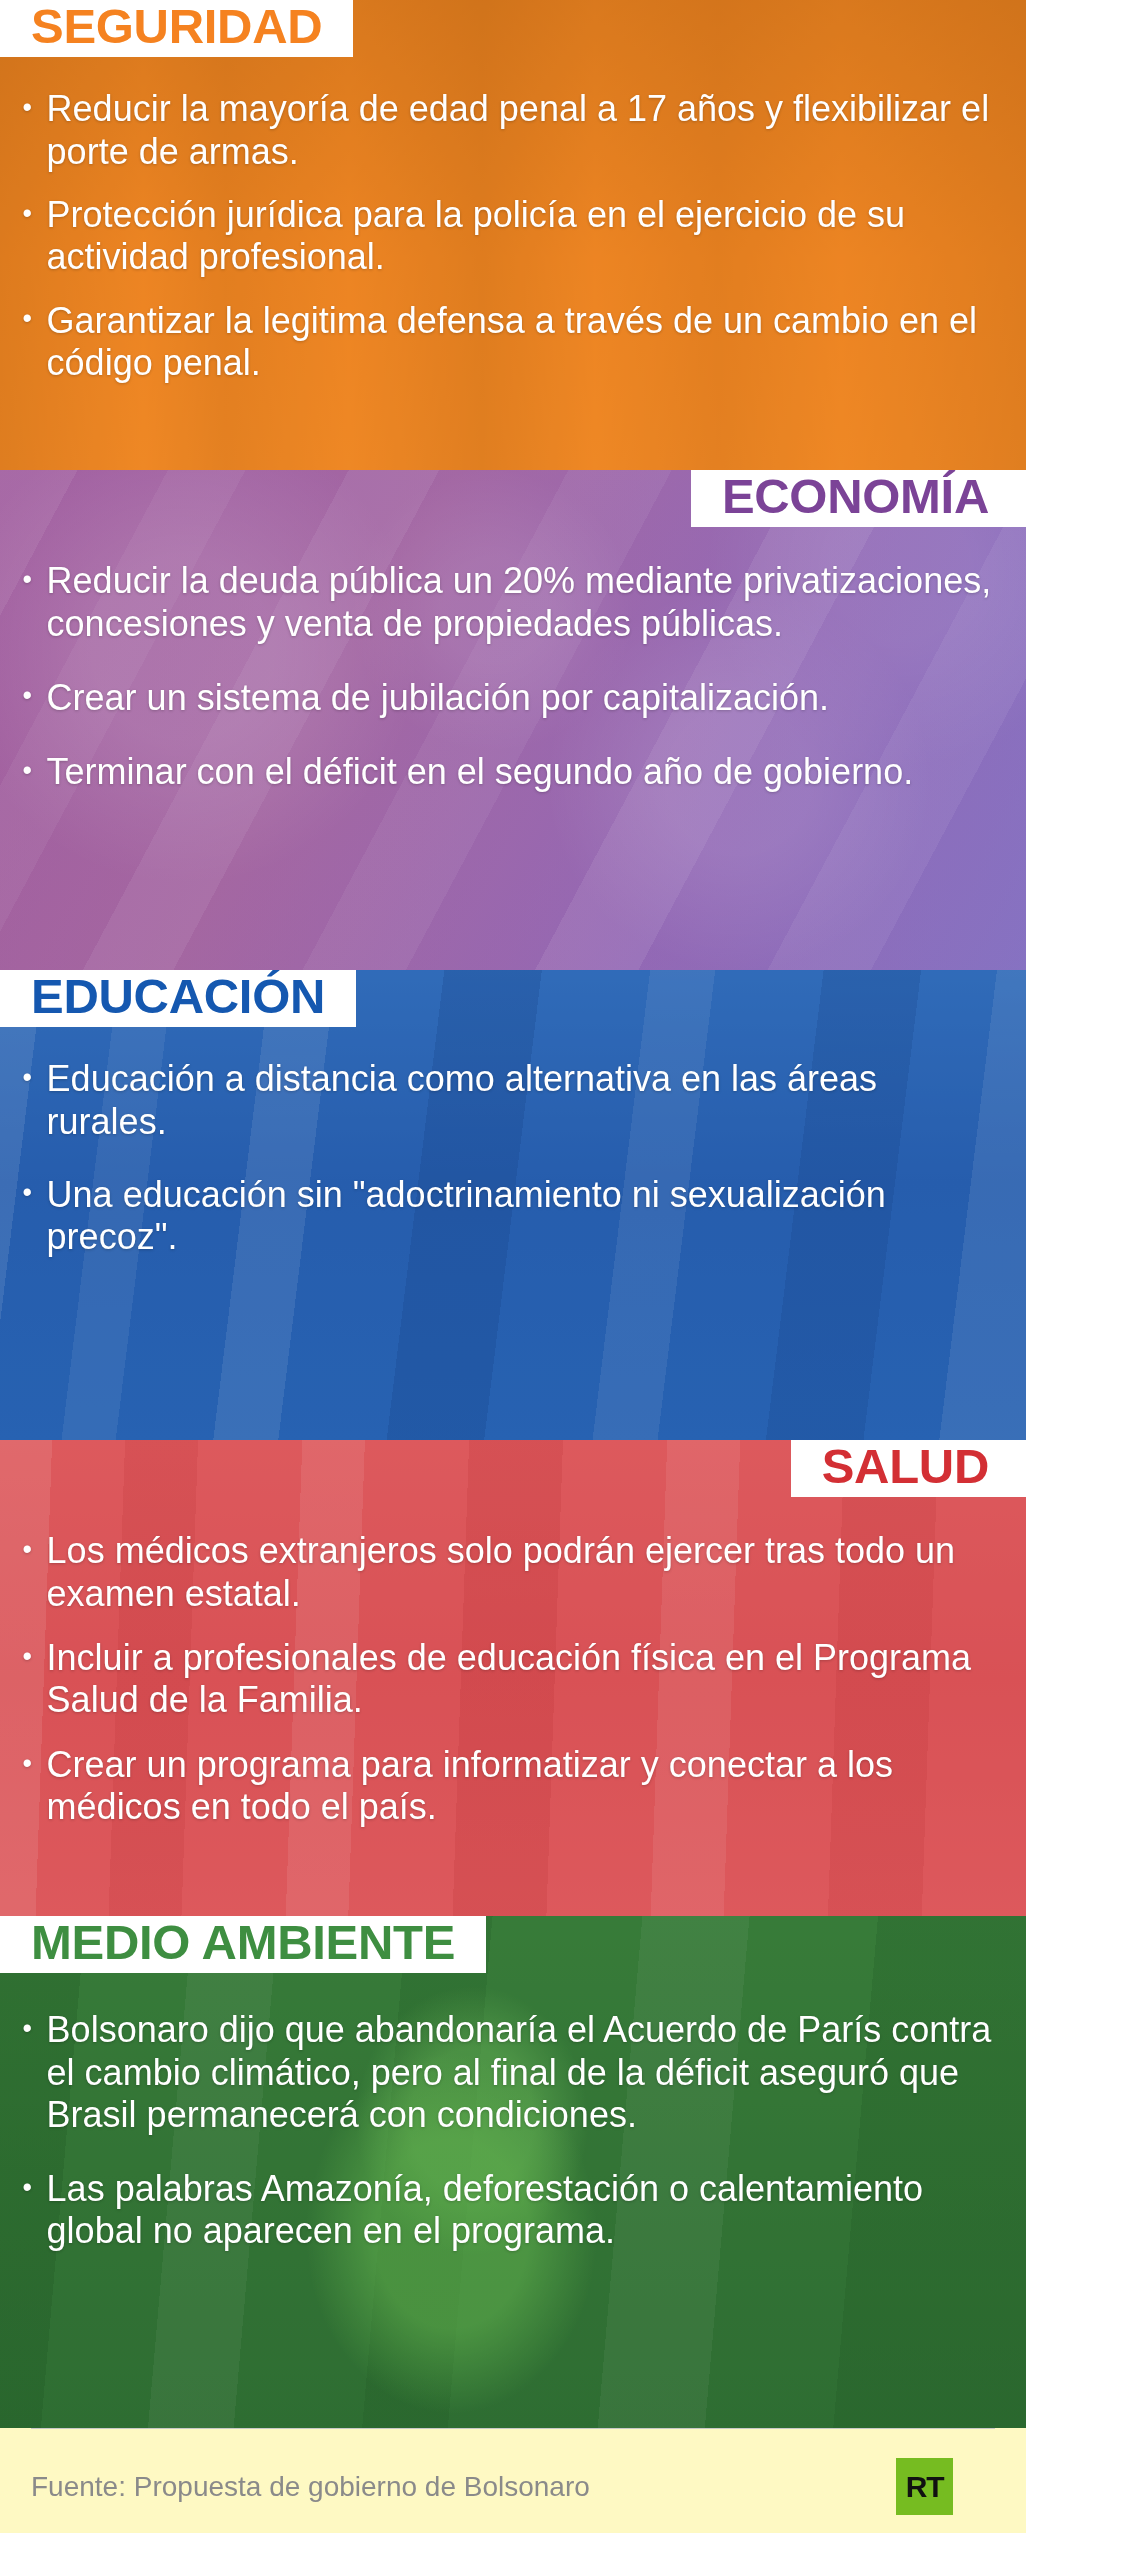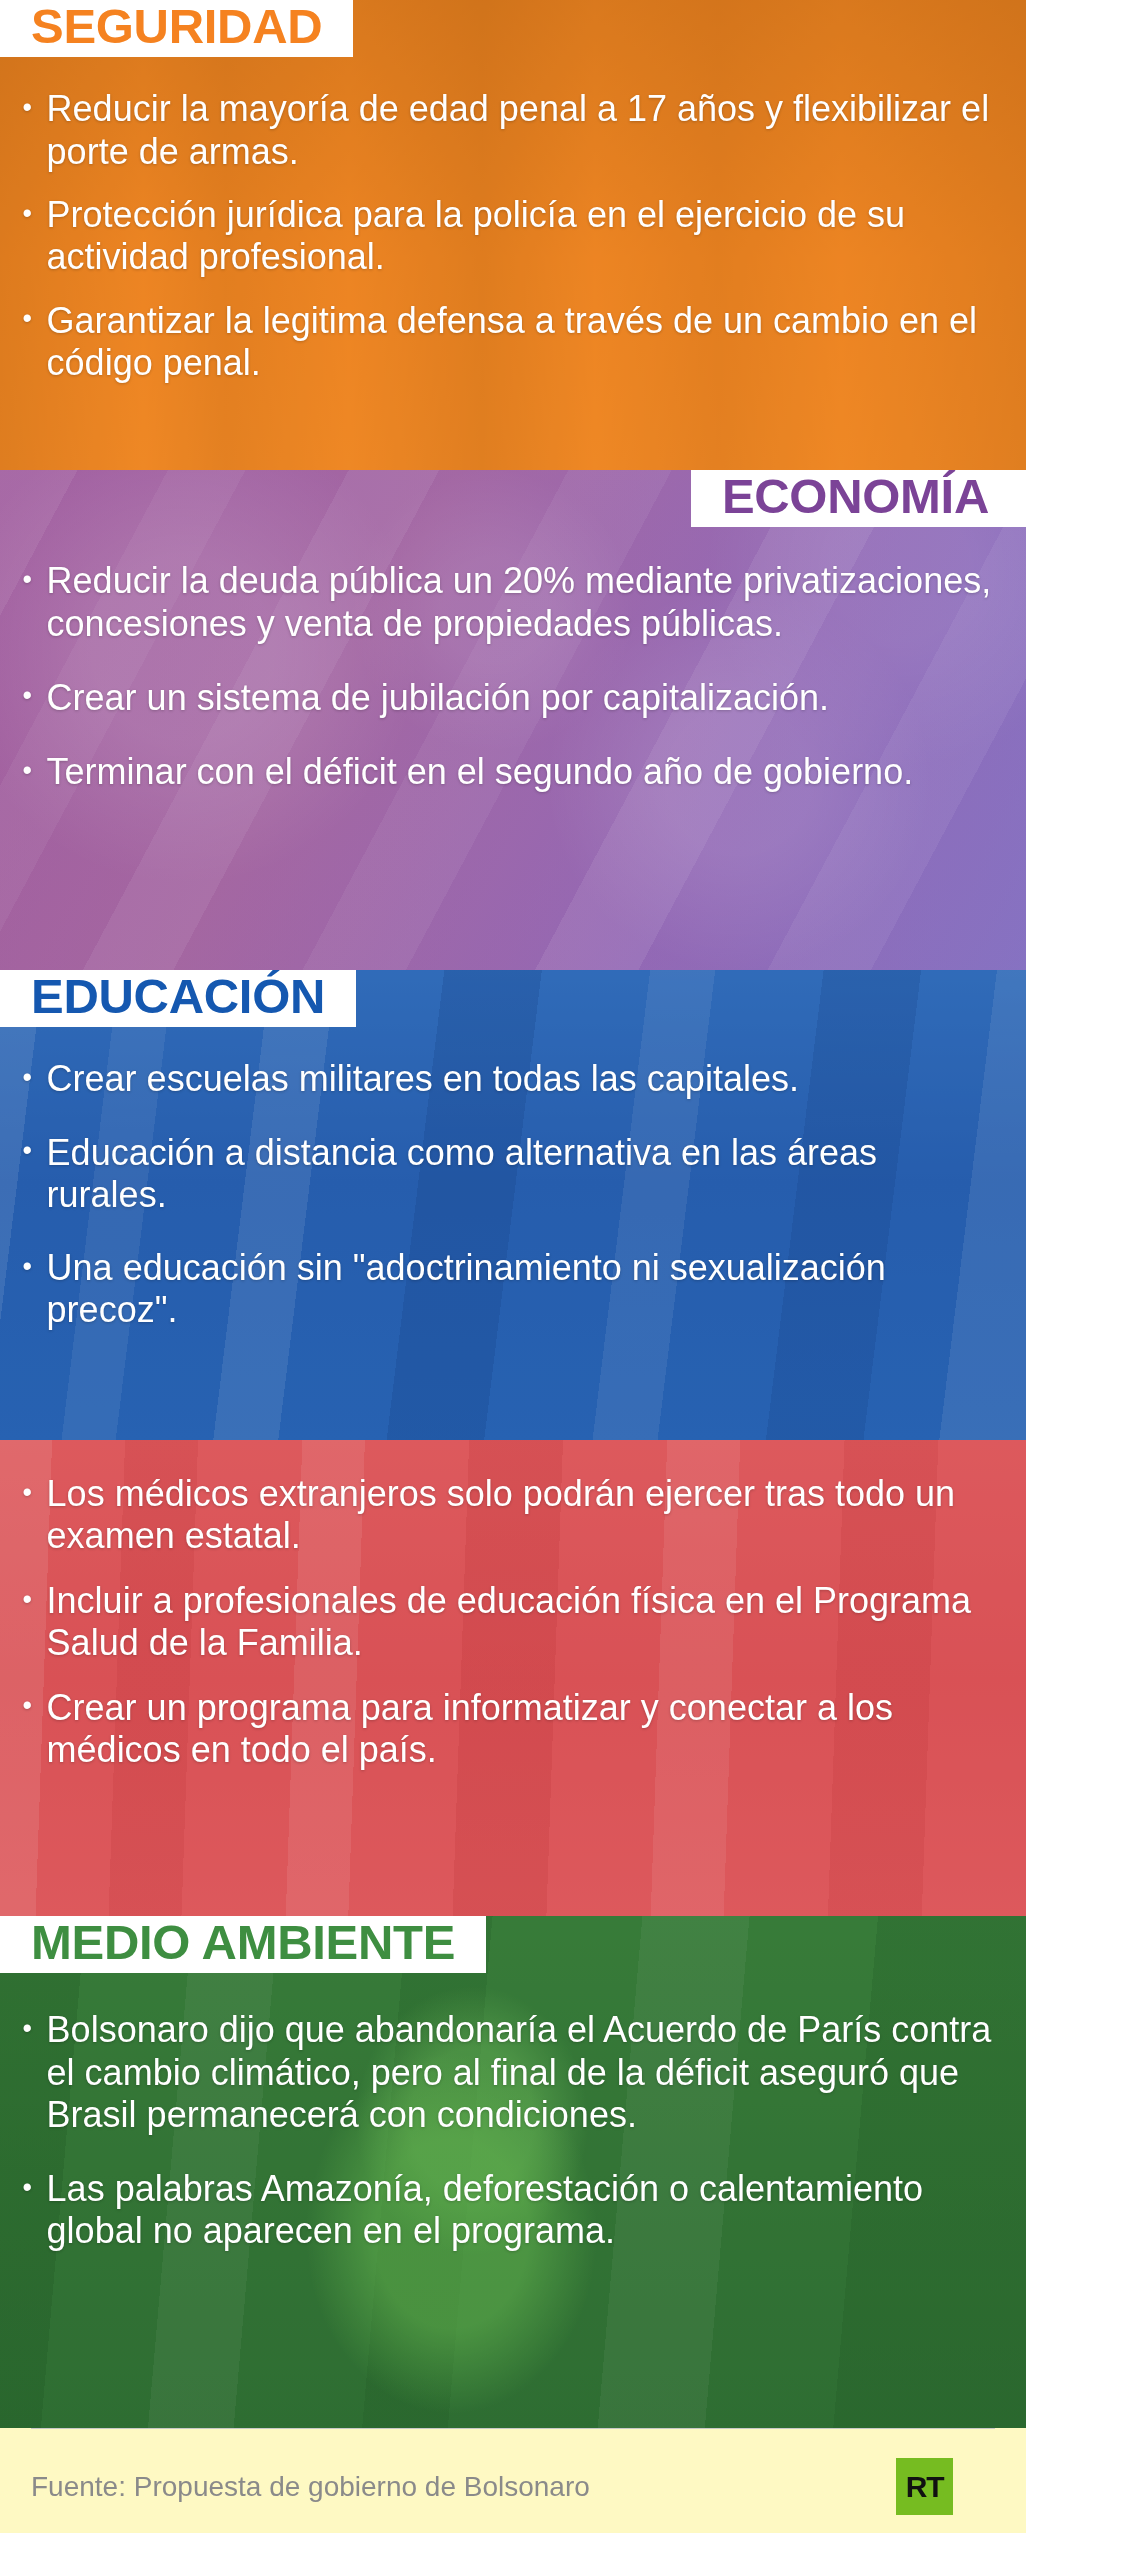--- a/index.html
+++ b/index.html
@@ -239,31 +239,35 @@
   <div class="section" id="sec-educacion">
     <div class="bg"></div>
     <div class="tint"></div>
     <div class="section-inner">
       <div class="hdr-band left">
         <div class="hdr-box">
           <div class="hdr-title">EDUCACIÓN</div>
         </div>
       </div>
       <ul class="bullets">
-        <li>Crear escuelas militares en todas las capitales.</li>
         <li>Educación a distancia como alternativa en las áreas rurales.</li>
         <li>Una educación sin "adoctrinamiento ni sexualización precoz".</li>
       </ul>
     </div>
   </div>
 
   <div class="section" id="sec-salud">
     <div class="bg"></div>
     <div class="tint"></div>
     <div class="section-inner">
+      <div class="hdr-band right">
+        <div class="hdr-box right">
+          <div class="hdr-title">SALUD</div>
+        </div>
+      </div>
       <ul class="bullets">
         <li>Los médicos extranjeros solo podrán ejercer tras todo un examen estatal.</li>
         <li>Incluir a profesionales de educación física en el Programa Salud de la Familia.</li>
         <li>Crear un programa para informatizar y conectar a los médicos en todo el país.</li>
       </ul>
     </div>
   </div>
 
   <div class="section" id="sec-ambiente">
     <div class="bg"></div>

